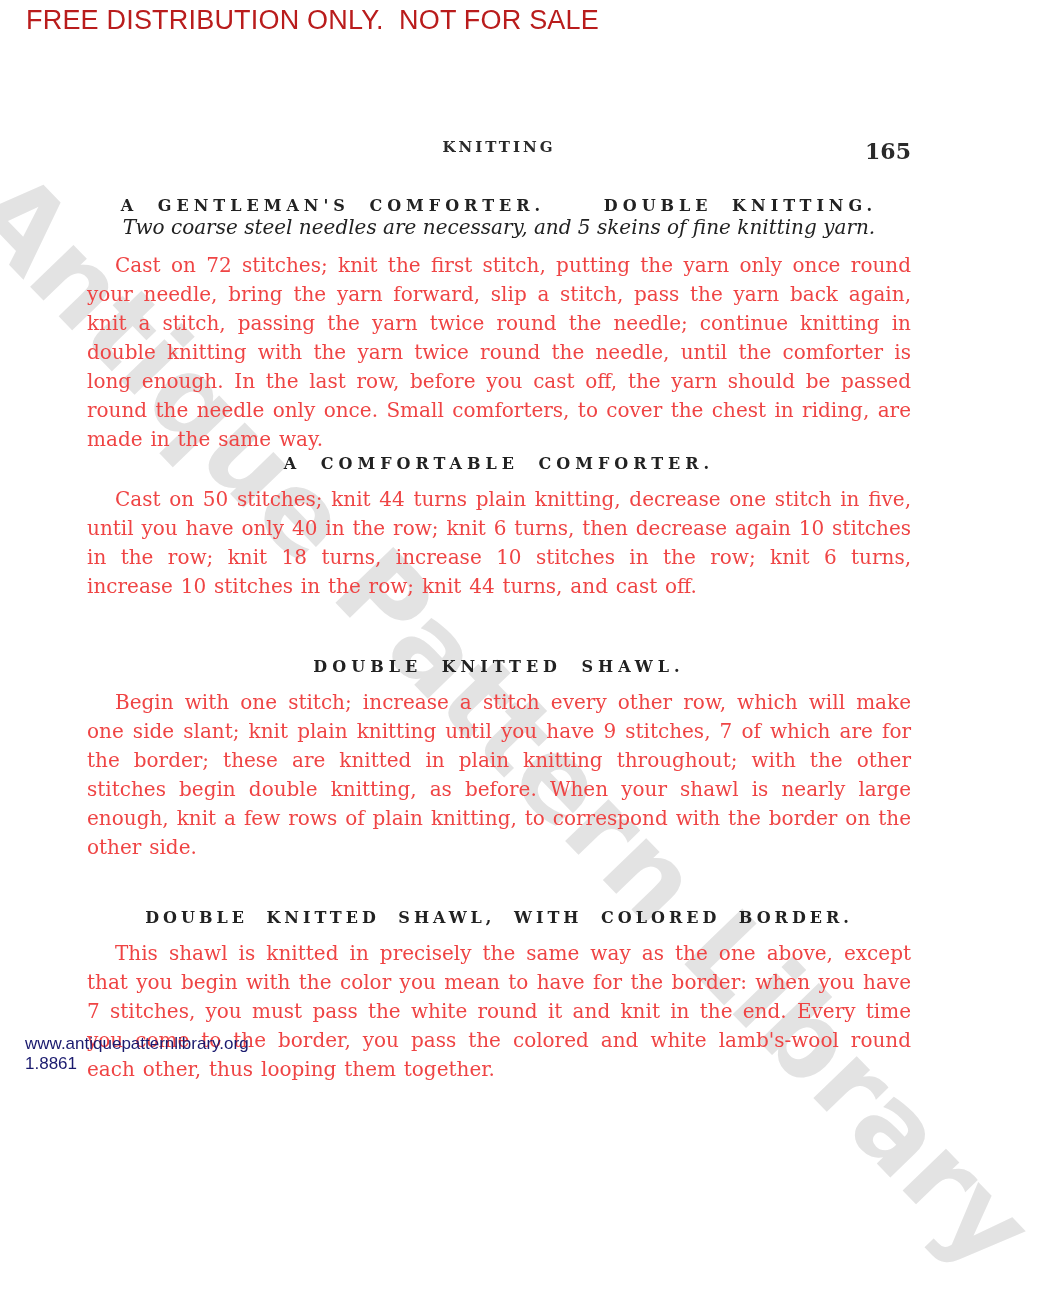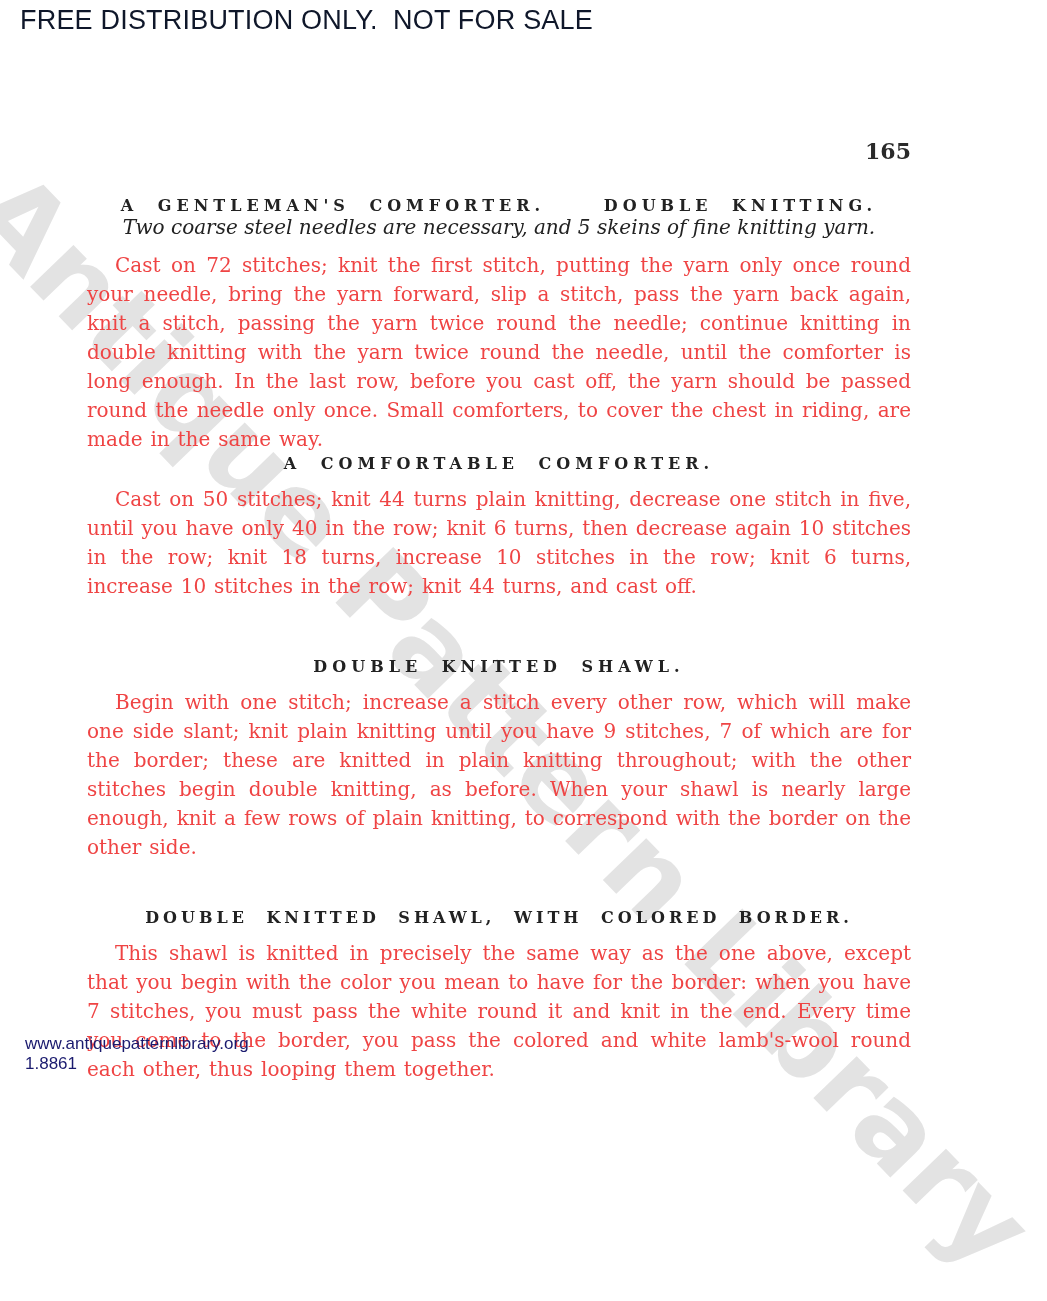--- a/index.html
+++ b/index.html
@@ -21,25 +21,25 @@
     font-family: "DejaVu Sans", "Liberation Sans", sans-serif;
     font-weight: bold;
     font-size: 110px;
     color: #e3e3e3;
     white-space: nowrap;
     z-index: 0;
     user-select: none;
   }
   .content { position: relative; z-index: 1; }
   .banner {
-    padding: 5px 0 0 20px;
+    padding: 5px 0 0 26px;
     font-family: "Liberation Sans", "DejaVu Sans", sans-serif;
     font-size: 27px;
     letter-spacing: 0.2px;
-    color: #0f172a;
+    color: #b91c1c;
     white-space: pre-wrap;
   }
   .text-block {
     width: 824px;
     margin-left: 87px;
   }
   .header-row {
     margin-top: 102px;
     display: flex;
     align-items: baseline;
@@ -110,20 +110,21 @@
 
   <div class="watermark">Antique Pattern Library</div>
 
   <div class="content">
 
     <div class="banner">FREE DISTRIBUTION ONLY.  NOT FOR SALE</div>
 
     <div class="text-block">
 
       <div class="header-row">
+        <span class="running-title">KNITTING</span>
         <span class="page-number">165</span>
       </div>
 
       <div class="section-heading h-1">A GENTLEMAN'S COMFORTER.   DOUBLE KNITTING.</div>
       <div class="subheading">Two coarse steel needles are necessary, and 5 skeins of fine knitting yarn.</div>
       <p class="para">Cast on 72 stitches; knit the first stitch, putting the yarn only once round your needle, bring the yarn forward, slip a stitch, pass the yarn back again, knit a stitch, passing the yarn twice round the needle; continue knitting in double knitting with the yarn twice round the needle, until the comforter is long enough. In the last row, before you cast off, the yarn should be passed round the needle only once. Small comforters, to cover the chest in riding, are made in the same way.</p>
 
       <div class="section-heading h-2">A COMFORTABLE COMFORTER.</div>
       <p class="para">Cast on 50 stitches; knit 44 turns plain knitting, decrease one stitch in five, until you have only 40 in the row; knit 6 turns, then decrease again 10 stitches in the row; knit 18 turns, increase 10 stitches in the row; knit 6 turns, increase 10 stitches in the row; knit 44 turns, and cast off.</p>
 

